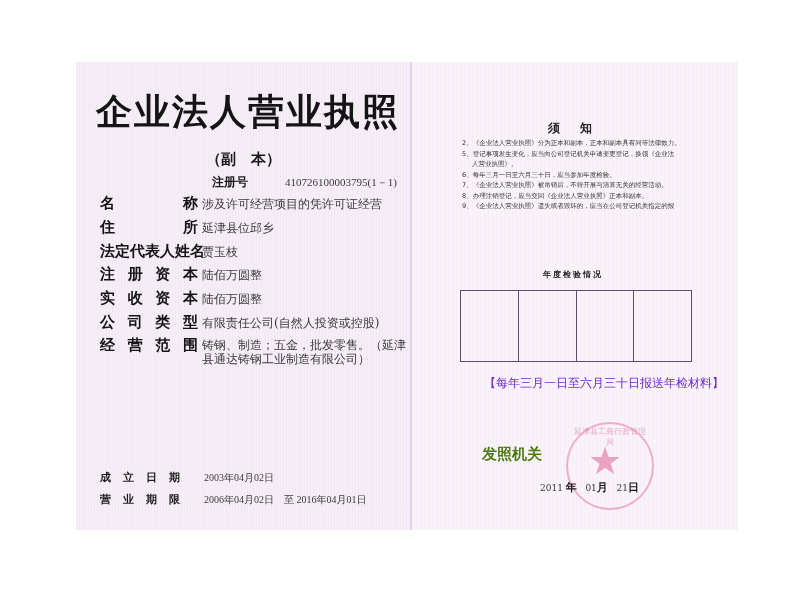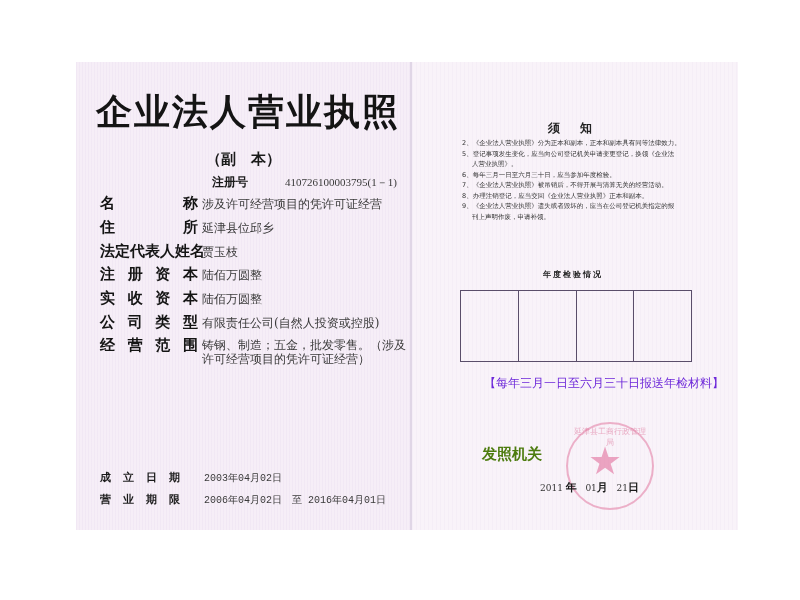--- a/index.html
+++ b/index.html
@@ -40,21 +40,21 @@
   }
   .field .value {
     position:absolute; left:102px; top:2px; font-size:12px; color:#3a3a3a; font-family:"DejaVu Serif", serif;
   }
   .field .value.wrap { white-space:normal; width:210px; line-height:14px; }
   .small-field { position:absolute; left:100px; white-space:nowrap; }
   .small-field .label {
     position:absolute; left:0; width:80px; font-size:11px; font-weight:bold; color:#1a1a1a;
     display:flex; justify-content:space-between;
   }
-  .small-field .value { position:absolute; left:104px; top:1px; font-size:10px; color:#3a3a3a; font-family:Liberation Mono, monospace; }
+  .small-field .value { position:absolute; left:104px; top:1px; font-size:10px; color:#3a3a3a; font-family:Liberation Serif, serif; }
 
   .notice-title { position:absolute; left:548px; top:120px; font-size:12px; font-weight:bold; color:#222; letter-spacing:20px; }
   .notice-list { position:absolute; left:462px; top:138px; width:240px; margin:0; padding:0; list-style:none; }
   .notice-list li { font-size:6.5px; line-height:10.5px; color:#333; }
   .notice-list li.indent2 { padding-left:10px; }
 
   .inspect-title { position:absolute; left:543px; top:269px; font-size:8px; font-weight:bold; color:#222; letter-spacing:2px; }
   .inspect-table { position:absolute; left:460px; top:290px; width:230px; height:70px; border:1px solid #5a4e6a; display:flex; }
   .inspect-table .cell { flex:1; border-right:1px solid #5a4e6a; }
   .inspect-table .cell:last-child { border-right:none; }
@@ -129,21 +129,21 @@
     </div>
   <div class="value">有限责任公司(自然人投资或控股)</div>
 </div>
 <div class="field" style="top:336px;">
   <div class="label">
       <span>经</span>
       <span>营</span>
       <span>范</span>
       <span>围</span>
     </div>
-  <div class="value wrap">铸钢、制造；五金，批发零售。（涉及许可经营项目的凭许可证经营）</div>
+  <div class="value wrap">铸钢、制造；五金，批发零售。（延津县通达铸钢工业制造有限公司）</div>
 </div>
 
 <div class="small-field" style="top:470px;">
   <div class="label">
       <span>成</span>
       <span>立</span>
       <span>日</span>
       <span>期</span>
     </div>
   <div class="value">2003年04月02日</div>
@@ -160,21 +160,20 @@
 
 <div class="notice-title">须知</div>
 <ul class="notice-list">
   <li>2、《企业法人营业执照》分为正本和副本，正本和副本具有同等法律效力。</li>
   <li>5、登记事项发生变化，应当向公司登记机关申请变更登记，换领《企业法</li>
   <li class="indent2">人营业执照》。</li>
   <li>6、每年三月一日至六月三十日，应当参加年度检验。</li>
   <li>7、《企业法人营业执照》被吊销后，不得开展与清算无关的经营活动。</li>
   <li>8、办理注销登记，应当交回《企业法人营业执照》正本和副本。</li>
   <li>9、《企业法人营业执照》遗失或者毁坏的，应当在公司登记机关指定的报</li>
-  <li class="indent2">刊上声明作废，申请补领。</li>
 </ul>
 
 <div class="inspect-title">年度检验情况</div>
 <div class="inspect-table">
   <div class="cell"></div>
   <div class="cell"></div>
   <div class="cell"></div>
   <div class="cell"></div>
 </div>
 <div class="inspect-note">【每年三月一日至六月三十日报送年检材料】</div>

